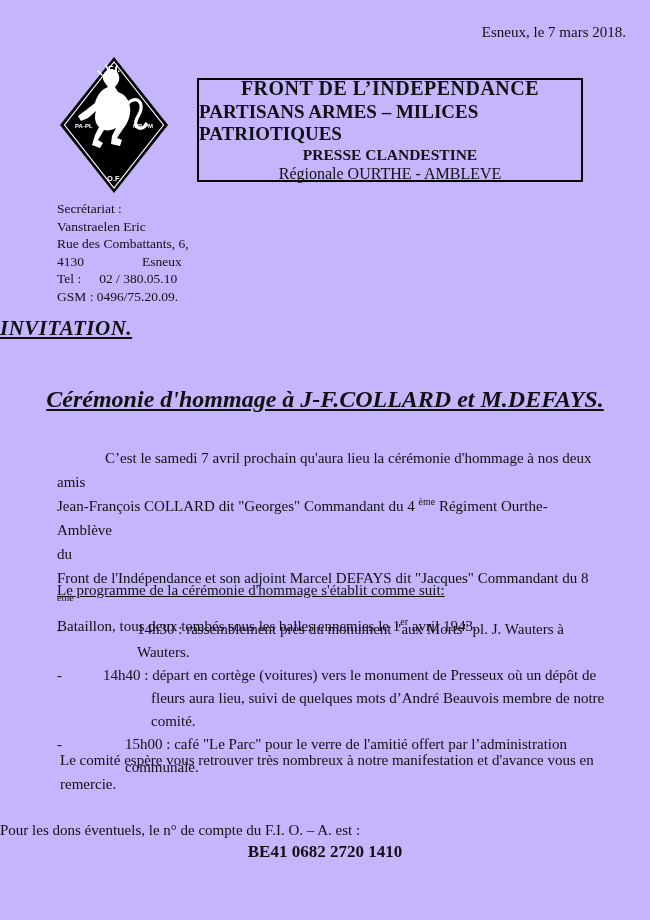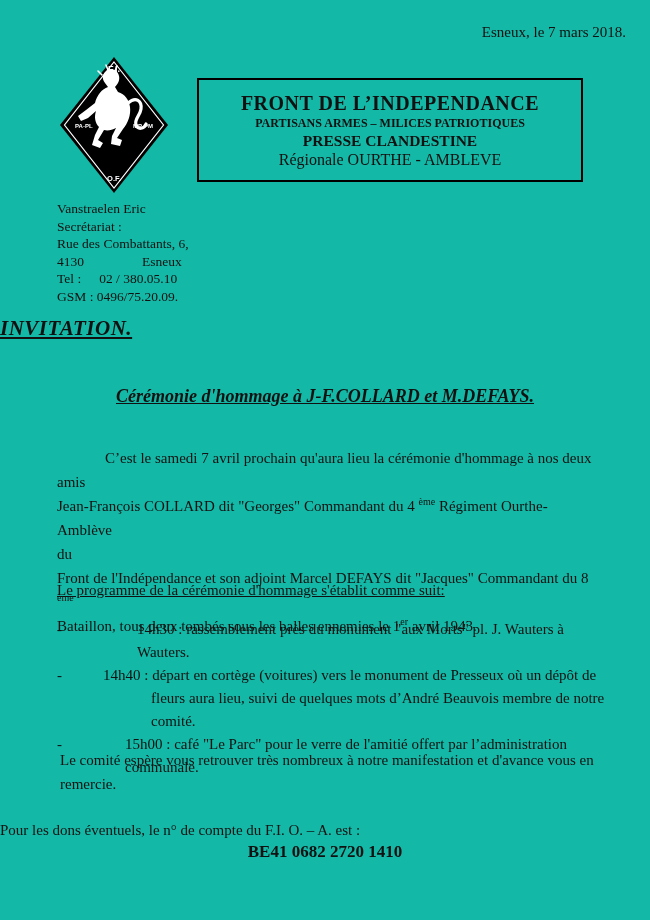--- a/index.html
+++ b/index.html
@@ -1,19 +1,19 @@
 <!DOCTYPE html>
 <html><head>
 <meta charset="utf-8">
 <style>
   html,body{margin:0;padding:0;background:#ffffff;}
   .page{
     position:relative;
     width:650px;height:920px;
-    background:#14b8a6;
+    background:#c4b5fd;
     color:#111;
     font-family:"Liberation Serif","DejaVu Serif",serif;
     overflow:hidden;
   }
   .date-line{
     position:absolute;top:24px;right:24px;
     font-size:15px;
   }
   .logo{
     position:absolute;left:58px;top:55px;
@@ -23,42 +23,42 @@
     position:absolute;left:197px;top:78px;
     width:386px;height:104px;
     border:2px solid #000;
     box-sizing:border-box;
     display:flex;flex-direction:column;
     align-items:center;justify-content:center;
     text-align:left;
     gap:1px;
   }
   .header-l1{font-size:20px;font-weight:bold;letter-spacing:.5px;}
-  .header-l2{font-size:12px;font-weight:bold;}
+  .header-l2{font-size:19px;font-weight:bold;}
   .header-l3{font-size:15.5px;font-weight:bold;}
   .header-l4{font-size:16px;}
   .secretariat{
     position:absolute;left:57px;top:200px;
     width:210px;
     font-size:13.5px;line-height:1.3;
   }
   .secretariat .row{white-space:nowrap;}
   .gap-wide{display:inline-block;width:58px;}
   .gap-mid{display:inline-block;width:18px;}
   .invitation-title{
     position:absolute;left:0;top:316px;width:650px;
     text-align:left;
     font-size:21px;font-weight:bold;font-style:italic;
     text-decoration:underline;
     letter-spacing:.5px;
   }
   .ceremony-title{
     position:absolute;left:0;top:386px;width:650px;
     text-align:center;
-    font-size:18px;font-weight:bold;font-style:italic;
+    font-size:24px;font-weight:bold;font-style:italic;
     text-decoration:underline;
   }
   .body-par{
     position:absolute;left:57px;top:446px;
     width:545px;
     font-size:15px;line-height:24px;
   }
   .body-par .l1{text-indent:48px;}
   sup{font-size:10px;vertical-align:super;line-height:0;text-align:center;}
   .programme-heading{
@@ -118,22 +118,22 @@
   </svg>
 
   <div class="header-box">
     <div class="header-l1">FRONT DE L’INDEPENDANCE</div>
     <div class="header-l2">PARTISANS ARMES – MILICES PATRIOTIQUES</div>
     <div class="header-l3">PRESSE CLANDESTINE</div>
     <div class="header-l4">Régionale OURTHE - AMBLEVE</div>
   </div>
 
   <div class="secretariat">
+    <div class="row">Secrétariat :</div>
     <div class="row">Vanstraelen Eric</div>
-    <div class="row">Secrétariat :</div>
     <div class="row">Rue des Combattants, 6,</div>
     <div class="row"><span>4130</span><span class="gap-wide"></span><span>Esneux</span></div>
     <div class="row"><span>Tel :</span><span class="gap-mid"></span><span>02 / 380.05.10</span></div>
     <div class="row">GSM : 0496/75.20.09.</div>
   </div>
 
   <div class="invitation-title">INVITATION.</div>
 
   <div class="ceremony-title">Cérémonie d'hommage à J-F.COLLARD et M.DEFAYS.</div>
 

